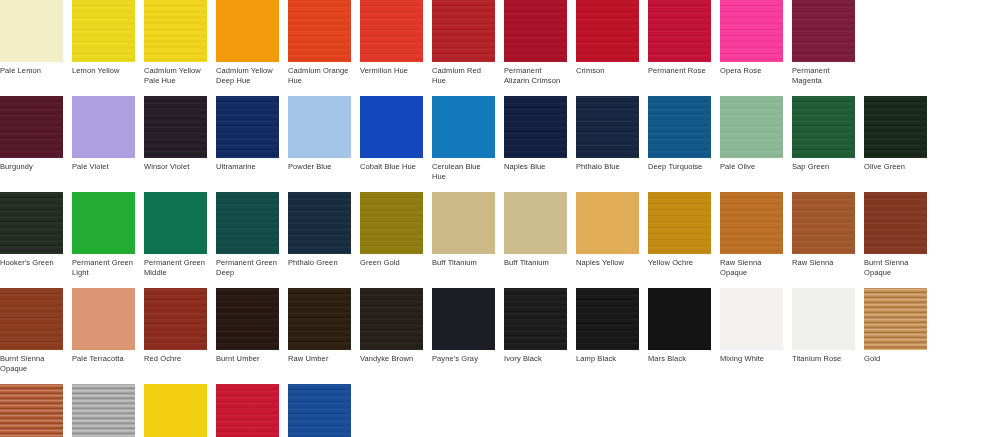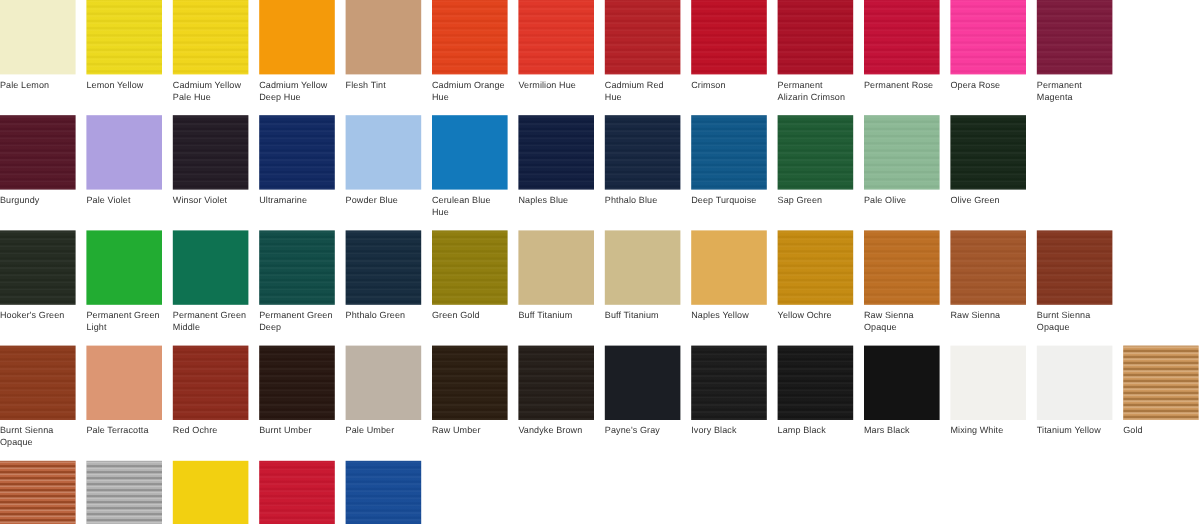--- a/index.html
+++ b/index.html
@@ -101,44 +101,40 @@
       </div>
       <div class="swatch-cell">
         <div class="swatch-chip " title="Cadmium Yellow Pale Hue" style="background-color: rgb(240, 213, 25);"></div>
         <div class="swatch-label">Cadmium Yellow Pale Hue</div>
       </div>
       <div class="swatch-cell">
         <div class="swatch-chip flat" title="Cadmium Yellow Deep Hue" style="background-color: rgb(244, 154, 10);"></div>
         <div class="swatch-label">Cadmium Yellow Deep Hue</div>
       </div>
       <div class="swatch-cell">
-        <div class="swatch-chip flat" title="Flesh Tint" style="background-color: rgb(199, 156, 120);"></div>
-        <div class="swatch-label">Flesh Tint</div>
-      </div>
-      <div class="swatch-cell">
         <div class="swatch-chip " title="Cadmium Orange Hue" style="background-color: rgb(226, 65, 26);"></div>
         <div class="swatch-label">Cadmium Orange Hue</div>
       </div>
       <div class="swatch-cell">
         <div class="swatch-chip " title="Vermilion Hue" style="background-color: rgb(224, 53, 39);"></div>
         <div class="swatch-label">Vermilion Hue</div>
       </div>
       <div class="swatch-cell">
         <div class="swatch-chip " title="Cadmium Red Hue" style="background-color: rgb(179, 32, 38);"></div>
         <div class="swatch-label">Cadmium Red Hue</div>
       </div>
       <div class="swatch-cell">
+        <div class="swatch-chip " title="Permanent Alizarin Crimson" style="background-color: rgb(169, 16, 38);"></div>
+        <div class="swatch-label">Permanent Alizarin Crimson</div>
+      </div>
+      <div class="swatch-cell">
         <div class="swatch-chip " title="Crimson" style="background-color: rgb(189, 15, 37);"></div>
         <div class="swatch-label">Crimson</div>
       </div>
       <div class="swatch-cell">
-        <div class="swatch-chip " title="Permanent Alizarin Crimson" style="background-color: rgb(169, 16, 38);"></div>
-        <div class="swatch-label">Permanent Alizarin Crimson</div>
-      </div>
-      <div class="swatch-cell">
         <div class="swatch-chip " title="Permanent Rose" style="background-color: rgb(194, 15, 54);"></div>
         <div class="swatch-label">Permanent Rose</div>
       </div>
       <div class="swatch-cell">
         <div class="swatch-chip " title="Opera Rose" style="background-color: rgb(249, 57, 156);"></div>
         <div class="swatch-label">Opera Rose</div>
       </div>
       <div class="swatch-cell">
         <div class="swatch-chip " title="Permanent Magenta" style="background-color: rgb(124, 26, 60);"></div>
         <div class="swatch-label">Permanent Magenta</div>
@@ -160,44 +156,48 @@
       </div>
       <div class="swatch-cell">
         <div class="swatch-chip " title="Ultramarine" style="background-color: rgb(16, 40, 98);"></div>
         <div class="swatch-label">Ultramarine</div>
       </div>
       <div class="swatch-cell">
         <div class="swatch-chip flat" title="Powder Blue" style="background-color: rgb(164, 196, 232);"></div>
         <div class="swatch-label">Powder Blue</div>
       </div>
       <div class="swatch-cell">
+        <div class="swatch-chip flat" title="Cobalt Blue Hue" style="background-color: rgb(19, 72, 189);"></div>
+        <div class="swatch-label">Cobalt Blue Hue</div>
+      </div>
+      <div class="swatch-cell">
         <div class="swatch-chip flat" title="Cerulean Blue Hue" style="background-color: rgb(18, 121, 187);"></div>
         <div class="swatch-label">Cerulean Blue Hue</div>
       </div>
       <div class="swatch-cell">
         <div class="swatch-chip " title="Winsor Blue" style="background-color: rgb(16, 29, 63);"></div>
         <div class="swatch-label">Naples Blue</div>
       </div>
       <div class="swatch-cell">
         <div class="swatch-chip " title="Phthalo Blue" style="background-color: rgb(21, 37, 63);"></div>
         <div class="swatch-label">Phthalo Blue</div>
       </div>
       <div class="swatch-cell">
         <div class="swatch-chip " title="Deep Turquoise" style="background-color: rgb(15, 87, 136);"></div>
         <div class="swatch-label">Deep Turquoise</div>
       </div>
       <div class="swatch-cell">
+        <div class="swatch-chip " title="Pale Olive" style="background-color: rgb(139, 184, 148);"></div>
+        <div class="swatch-label">Pale Olive</div>
+      </div>
+      <div class="swatch-cell">
         <div class="swatch-chip " title="Sap Green" style="background-color: rgb(30, 91, 51);"></div>
         <div class="swatch-label">Sap Green</div>
       </div>
       <div class="swatch-cell">
-        <div class="swatch-chip " title="Pale Olive" style="background-color: rgb(139, 184, 148);"></div>
-        <div class="swatch-label">Pale Olive</div>
-      </div>
-      <div class="swatch-cell">
         <div class="swatch-chip " title="Olive Green" style="background-color: rgb(22, 39, 24);"></div>
         <div class="swatch-label">Olive Green</div>
       </div>
     </div>
     <div class="row-gap-2" style="height: 11px;"></div>
     <div class="swatch-row">
       <div class="swatch-cell">
         <div class="swatch-chip " title="Hooker's Green" style="background-color: rgb(35, 42, 32);"></div>
         <div class="swatch-label">Hooker's Green</div>
       </div>
@@ -262,24 +262,20 @@
       </div>
       <div class="swatch-cell">
         <div class="swatch-chip " title="Red Ochre" style="background-color: rgb(140, 42, 28);"></div>
         <div class="swatch-label">Red Ochre</div>
       </div>
       <div class="swatch-cell">
         <div class="swatch-chip " title="Burnt Umber" style="background-color: rgb(39, 22, 16);"></div>
         <div class="swatch-label">Burnt Umber</div>
       </div>
       <div class="swatch-cell">
-        <div class="swatch-chip flat" title="Pale Umber" style="background-color: rgb(189, 178, 165);"></div>
-        <div class="swatch-label">Pale Umber</div>
-      </div>
-      <div class="swatch-cell">
         <div class="swatch-chip " title="Raw Umber" style="background-color: rgb(43, 29, 16);"></div>
         <div class="swatch-label">Raw Umber</div>
       </div>
       <div class="swatch-cell">
         <div class="swatch-chip " title="Vandyke Brown" style="background-color: rgb(36, 29, 24);"></div>
         <div class="swatch-label">Vandyke Brown</div>
       </div>
       <div class="swatch-cell">
         <div class="swatch-chip flat" title="Payne's Gray" style="background-color: rgb(27, 30, 36);"></div>
         <div class="swatch-label">Payne's Gray</div>
@@ -295,21 +291,21 @@
       <div class="swatch-cell">
         <div class="swatch-chip flat" title="Mars Black" style="background-color: rgb(19, 19, 19);"></div>
         <div class="swatch-label">Mars Black</div>
       </div>
       <div class="swatch-cell">
         <div class="swatch-chip flat" title="Mixing White" style="background-color: rgb(242, 241, 237);"></div>
         <div class="swatch-label">Mixing White</div>
       </div>
       <div class="swatch-cell">
         <div class="swatch-chip flat" title="Titanium White" style="background-color: rgb(240, 240, 238);"></div>
-        <div class="swatch-label">Titanium Yellow</div>
+        <div class="swatch-label">Titanium Rose</div>
       </div>
       <div class="swatch-cell">
         <div class="swatch-chip metallic" title="Gold" style="background-color: rgb(201, 141, 76);"></div>
         <div class="swatch-label">Gold</div>
       </div>
     </div>
     <div class="row-gap-4" style="height: 11px;"></div>
     <div class="swatch-row">
       <div class="swatch-cell">
         <div class="swatch-chip metallic" title="Copper" style="background-color: rgb(181, 85, 43);"></div>

